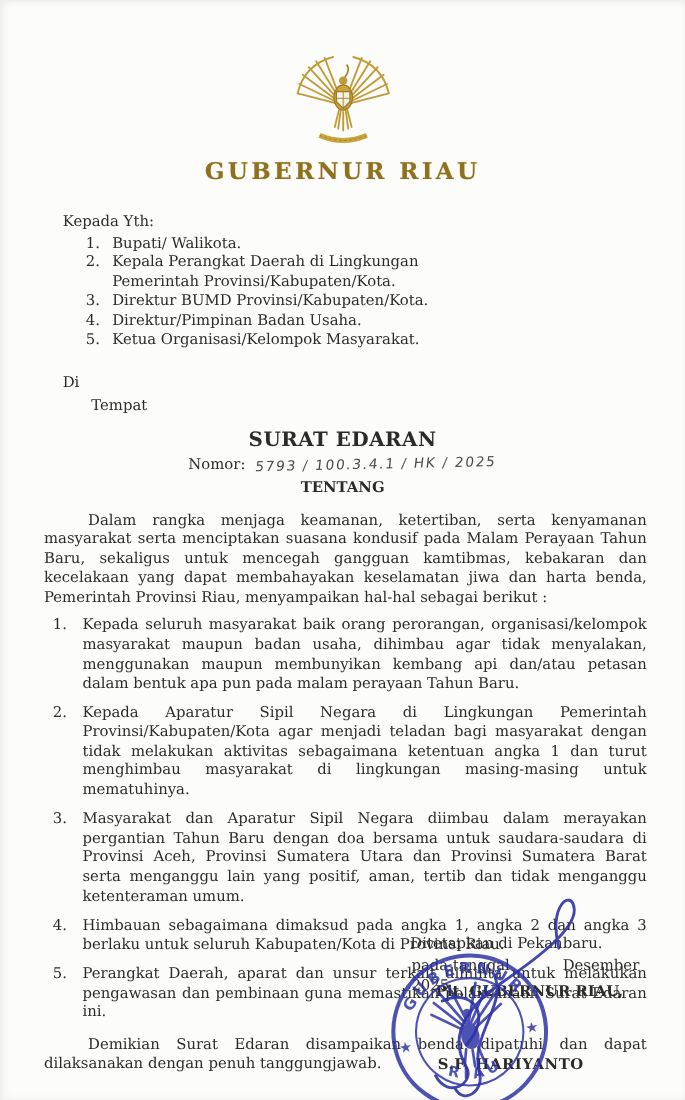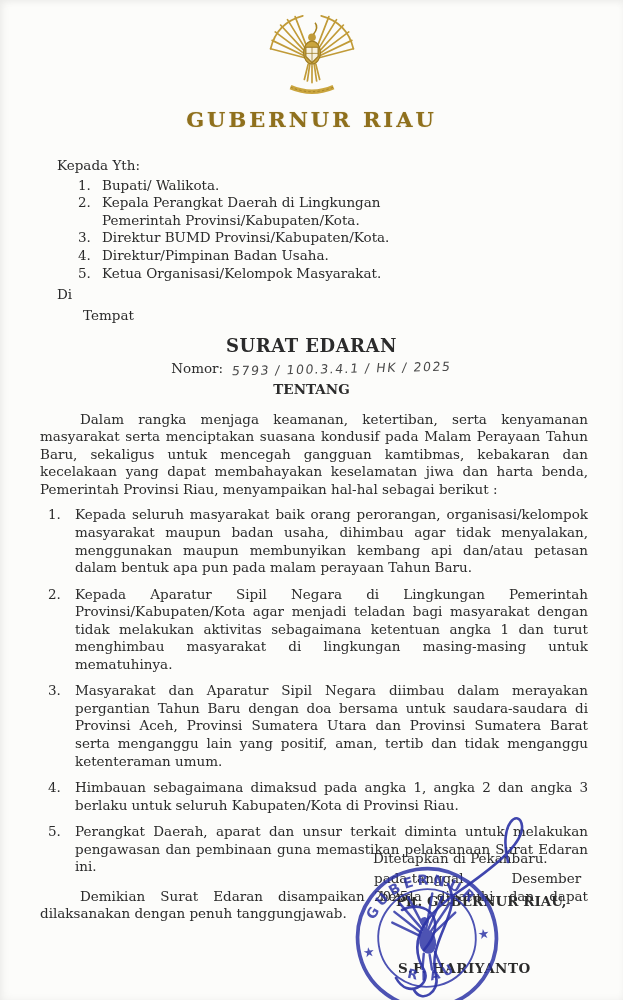--- a/index.html
+++ b/index.html
@@ -4,33 +4,33 @@
 <style>
   html,body{margin:0;padding:0;background:#e9e9e6;}
   .page{
     position:relative;width:623px;height:1000px;margin:0 auto;
     background:#fcfcfa;overflow:hidden;
     box-shadow:inset 3px 0 8px rgba(0,0,0,.05), inset 0 3px 6px rgba(0,0,0,.03);
     font-family:"DejaVu Serif","Liberation Serif",serif;
     color:#2b2b2b;font-size:13.5px;line-height:1.3;
   }
   
-  .letterhead{padding-top:14px;text-align:center;}
+  .letterhead{padding-top:14px;text-align:center;margin-top:36px;}
   .emblem{display:block;margin:0 auto;}
   .office{
     margin-top:4px;font-size:21px;font-weight:bold;letter-spacing:3px;
     color:#8f701d;text-shadow:0 0 1px rgba(143,112,29,.45);
   }
   
   .addressee{margin:24px 0 0 57px;}
   .salutation{margin-bottom:2px;}
   .recipients{list-style:none;margin:0;padding:0 0 0 21px;counter-reset:rc;}
   .recipients li{position:relative;padding-left:24px;counter-increment:rc;max-width:350px;}
   .recipients li::before{content:counter(rc) ".";position:absolute;left:0;}
-  .addr-di{margin-top:4px;}
+  .addr-di{margin-top:22px;}
   .addr-tempat{margin:3px 0 0 26px;}
   
   .title-block{text-align:center;margin-top:10px;}
   .doc-type{font-weight:bold;font-size:18px;letter-spacing:.5px;}
   .nomor-row{margin-top:2px;}
   .nomor-value{
     display:inline-block;font-family:"DejaVu Sans","Liberation Sans",sans-serif;
     font-size:12.5px;color:#4a4a4a;letter-spacing:1.5px;
     transform:rotate(-1.2deg) skewX(-8deg);margin-left:5px;
   }

